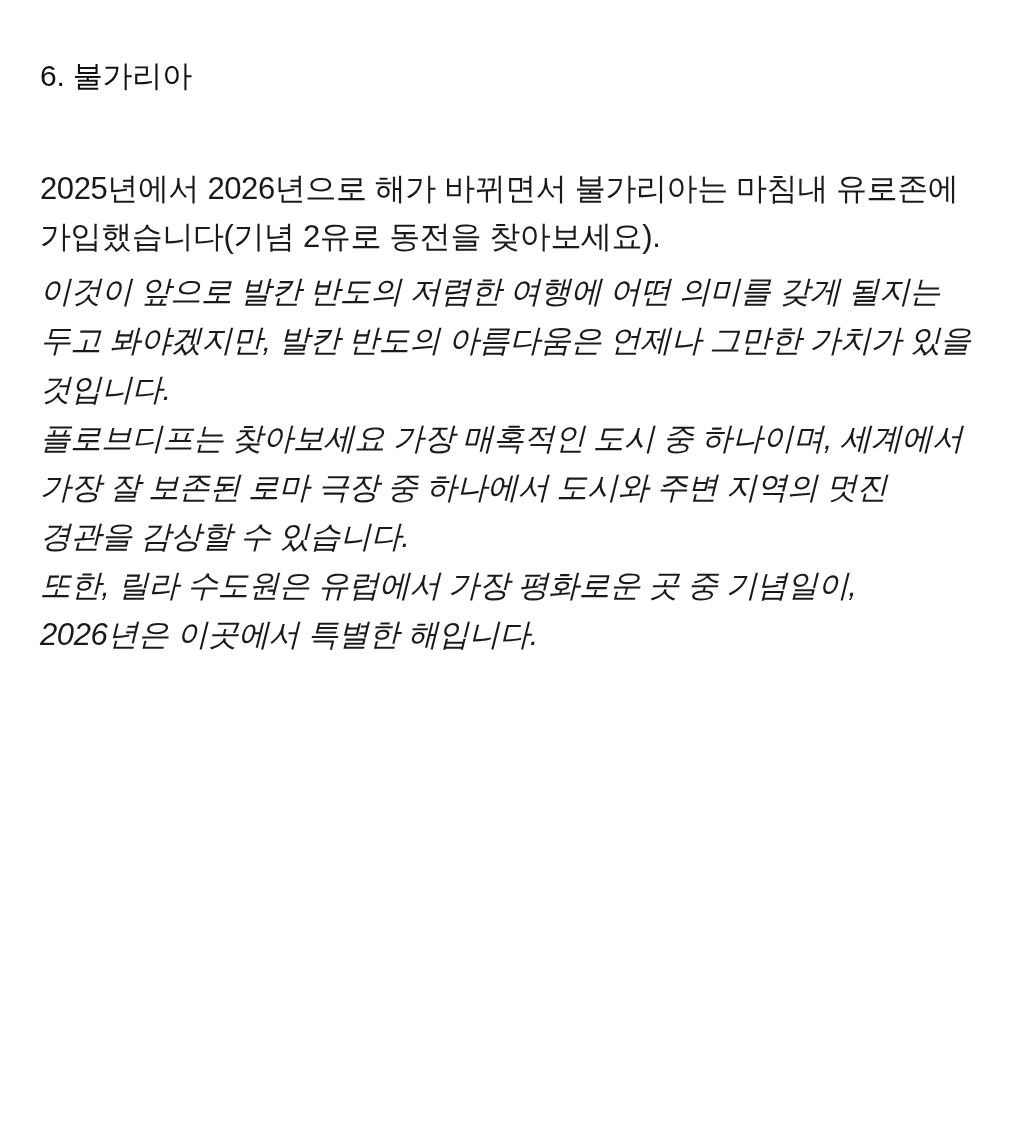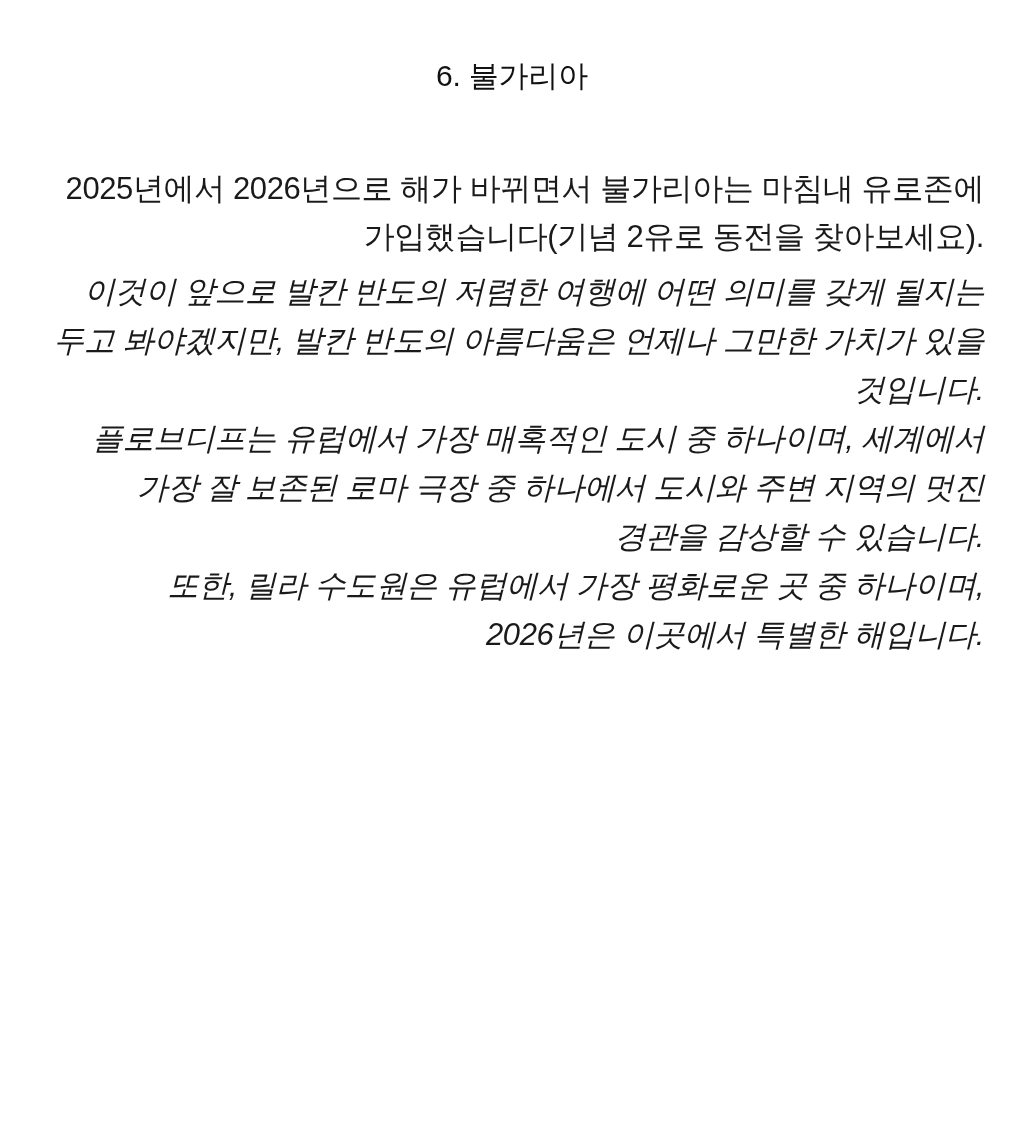--- a/index.html
+++ b/index.html
@@ -21,49 +21,47 @@
     padding: 56px 40px 40px 40px;
     background: #ffffff;
   }
   .heading {
     font-size: 30px;
     line-height: 1.35;
     font-weight: 400;
     color: #111111;
     margin: 0 0 68px 0;
     letter-spacing: -0.2px;
-    text-align: center;
   }
   .body-block {
     font-size: 31px;
     line-height: 1.58;
     color: #1a1a1a;
     letter-spacing: -0.4px;
     word-break: keep-all;
   }
   .para {
     margin: 0;
     padding: 0;
-    text-align: right;
   }
   .para + .para {
     margin-top: 0px;
     font-style: italic;
   }
   .gap-after {
     margin-bottom: 6px;
   }
 </style>
 </head>
 <body>
 
 <div class="page">
 
   <h1 class="heading">6. 불가리아</h1>
 
   <div class="body-block">
     <p class="para gap-after">2025년에서 2026년으로 해가 바뀌면서 불가리아는 마침내 유로존에 가입했습니다(기념 2유로 동전을 찾아보세요).</p>
     <p class="para">이것이 앞으로 발칸 반도의 저렴한 여행에 어떤 의미를 갖게 될지는 두고 봐야겠지만, 발칸 반도의 아름다움은 언제나 그만한 가치가 있을 것입니다.</p>
-    <p class="para">플로브디프는 유럽에서 가장 매혹적인 도시 중 하나이며, 세계에서 가장 잘 보존된 로마 극장 중 하나에서 도시와 주변 지역의 멋진 경관을 감상할 수 있습니다.</p>
-    <p class="para">또한, 릴라 수도원은 유럽에서 가장 평화로운 곳 중 하나이며, 2026년은 이곳에서 특별한 해입니다.</p>
+    <p class="para">플로브디프는 찾아보세요 가장 매혹적인 도시 중 하나이며, 세계에서 가장 잘 보존된 로마 극장 중 하나에서 도시와 주변 지역의 멋진 경관을 감상할 수 있습니다.</p>
+    <p class="para">또한, 릴라 수도원은 유럽에서 가장 평화로운 곳 중 기념일이, 2026년은 이곳에서 특별한 해입니다.</p>
   </div>
 
 </div>
 
 </body></html>

